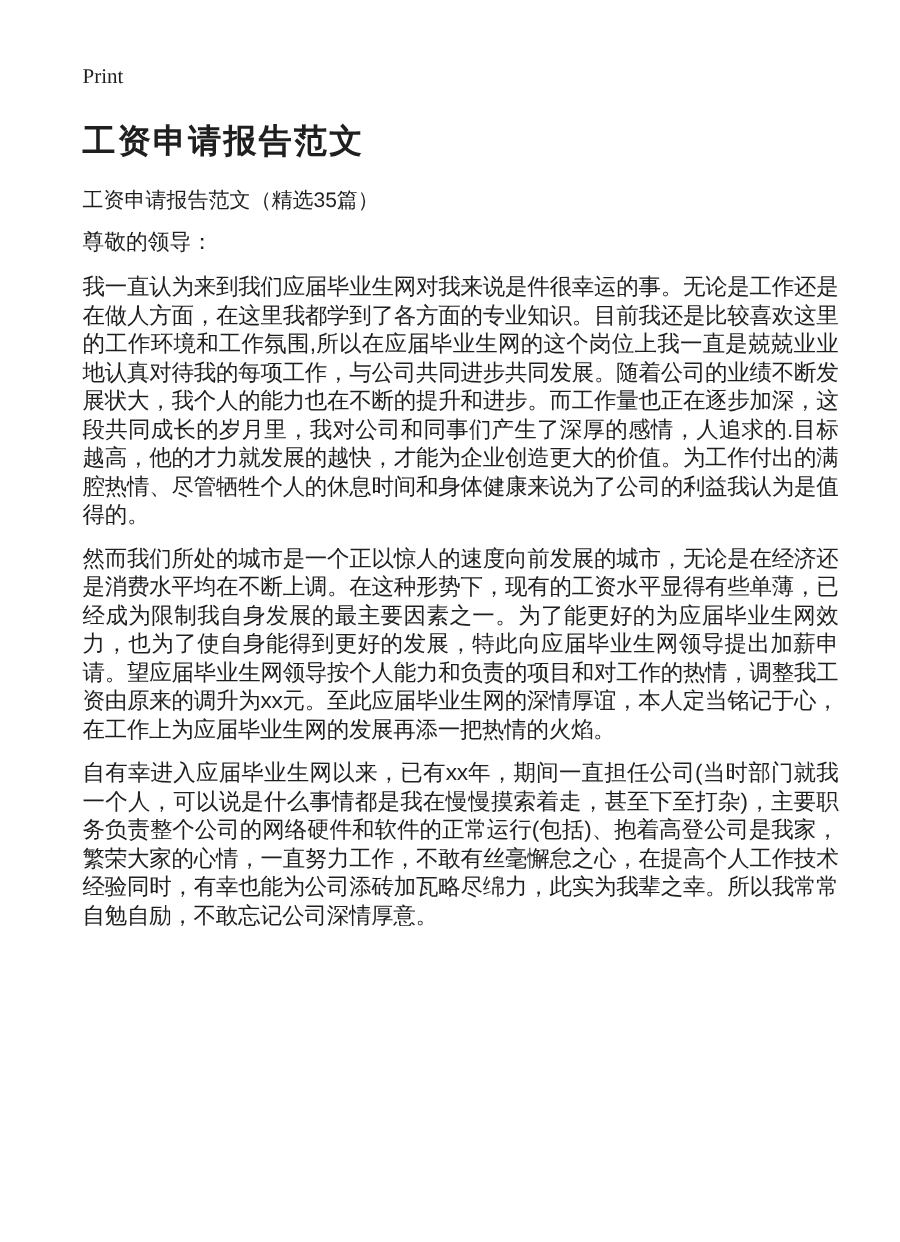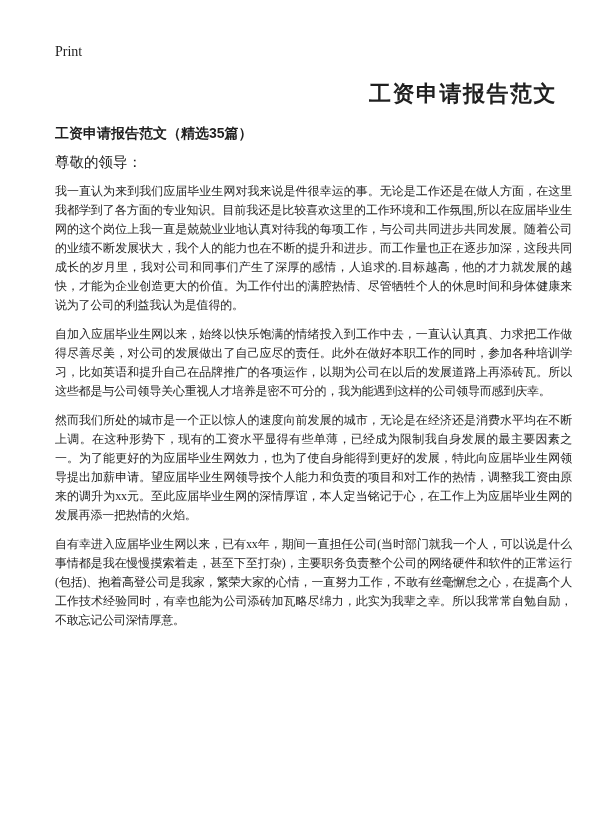--- a/index.html
+++ b/index.html
@@ -9,65 +9,63 @@
   }
   body {
     width: 600px;
     height: 828px;
     overflow: hidden;
   }
   .page {
     box-sizing: border-box;
     width: 600px;
     height: 828px;
-    padding: 42px 28px 0 55px;
+    padding: 42px 41px 0 55px;
     background: #ffffff;
     color: #1f1f1f;
     font-family: "Liberation Sans", sans-serif;
   }
   .print-link {
     font-family: "Liberation Serif", serif;
     font-size: 14px;
     line-height: 16px;
     color: #1f1f1f;
     cursor: pointer;
     display: inline-block;
   }
   .doc-title {
     font-size: 22px;
     font-weight: 700;
-    text-align: right;
+    text-align: left;
     letter-spacing: 1.5px;
     margin: 20px 15px 12px 0;
     line-height: 28px;
   }
   .subtitle {
     font-size: 14px;
     margin: 16px 0 0 0;
     line-height: 18px;
-    font-weight: bold;
   }
   .section-heading {
     font-size: 15px;
     font-weight: 700;
     margin: 11px 0 0 0;
     line-height: 19px;
   }
   .salutation {
     font-size: 14.5px;
     margin: 11px 0 0 0;
     line-height: 19px;
   }
   .body-para {
-    font-size: 12px;
+    font-size: 15px;
     line-height: 19px;
     letter-spacing: -0.2px;
     margin: 10px 0 0 0;
     text-align: justify;
-    font-family: Liberation Serif, serif;
   }
   .body-para:first-of-type {
     margin-top: 6px;
   }
   .closing {
     font-size: 14.5px;
     line-height: 19px;
     margin: 16px 0 0 0;
   }
 </style>
@@ -80,21 +78,20 @@
 
   <h1 class="doc-title">工资申请报告范文</h1>
 
   <p class="subtitle">工资申请报告范文（精选35篇）</p>
 
 
   <p class="salutation">尊敬的领导：</p>
 
   <p class="body-para">我一直认为来到我们应届毕业生网对我来说是件很幸运的事。无论是工作还是在做人方面，在这里我都学到了各方面的专业知识。目前我还是比较喜欢这里的工作环境和工作氛围,所以在应届毕业生网的这个岗位上我一直是兢兢业业地认真对待我的每项工作，与公司共同进步共同发展。随着公司的业绩不断发展状大，我个人的能力也在不断的提升和进步。而工作量也正在逐步加深，这段共同成长的岁月里，我对公司和同事们产生了深厚的感情，人追求的.目标越高，他的才力就发展的越快，才能为企业创造更大的价值。为工作付出的满腔热情、尽管牺牲个人的休息时间和身体健康来说为了公司的利益我认为是值得的。</p>
 
-  <p class="body-para">自加入应届毕业生网以来，始终以快乐饱满的情绪投入到工作中去，一直认认真真、力求把工作做得尽善尽美，对公司的发展做出了自己应尽的责任。此外在做好本职工作的同时，参加各种培训学习，比如英语和提升自己在品牌推广的各项运作，以期为公司在以后的发展道路上再添砖瓦。所以这些都是与公司领导关心重视人才培养是密不可分的，我为能遇到这样的公司领导而感到庆幸。</p>
 
   <p class="body-para">然而我们所处的城市是一个正以惊人的速度向前发展的城市，无论是在经济还是消费水平均在不断上调。在这种形势下，现有的工资水平显得有些单薄，已经成为限制我自身发展的最主要因素之一。为了能更好的为应届毕业生网效力，也为了使自身能得到更好的发展，特此向应届毕业生网领导提出加薪申请。望应届毕业生网领导按个人能力和负责的项目和对工作的热情，调整我工资由原来的调升为xx元。至此应届毕业生网的深情厚谊，本人定当铭记于心，在工作上为应届毕业生网的发展再添一把热情的火焰。</p>
 
   <p class="body-para">自有幸进入应届毕业生网以来，已有xx年，期间一直担任公司(当时部门就我一个人，可以说是什么事情都是我在慢慢摸索着走，甚至下至打杂)，主要职务负责整个公司的网络硬件和软件的正常运行(包括)、抱着高登公司是我家，繁荣大家的心情，一直努力工作，不敢有丝毫懈怠之心，在提高个人工作技术经验同时，有幸也能为公司添砖加瓦略尽绵力，此实为我辈之幸。所以我常常自勉自励，不敢忘记公司深情厚意。</p>
 
 
 
 </div>
 
 </body></html>

